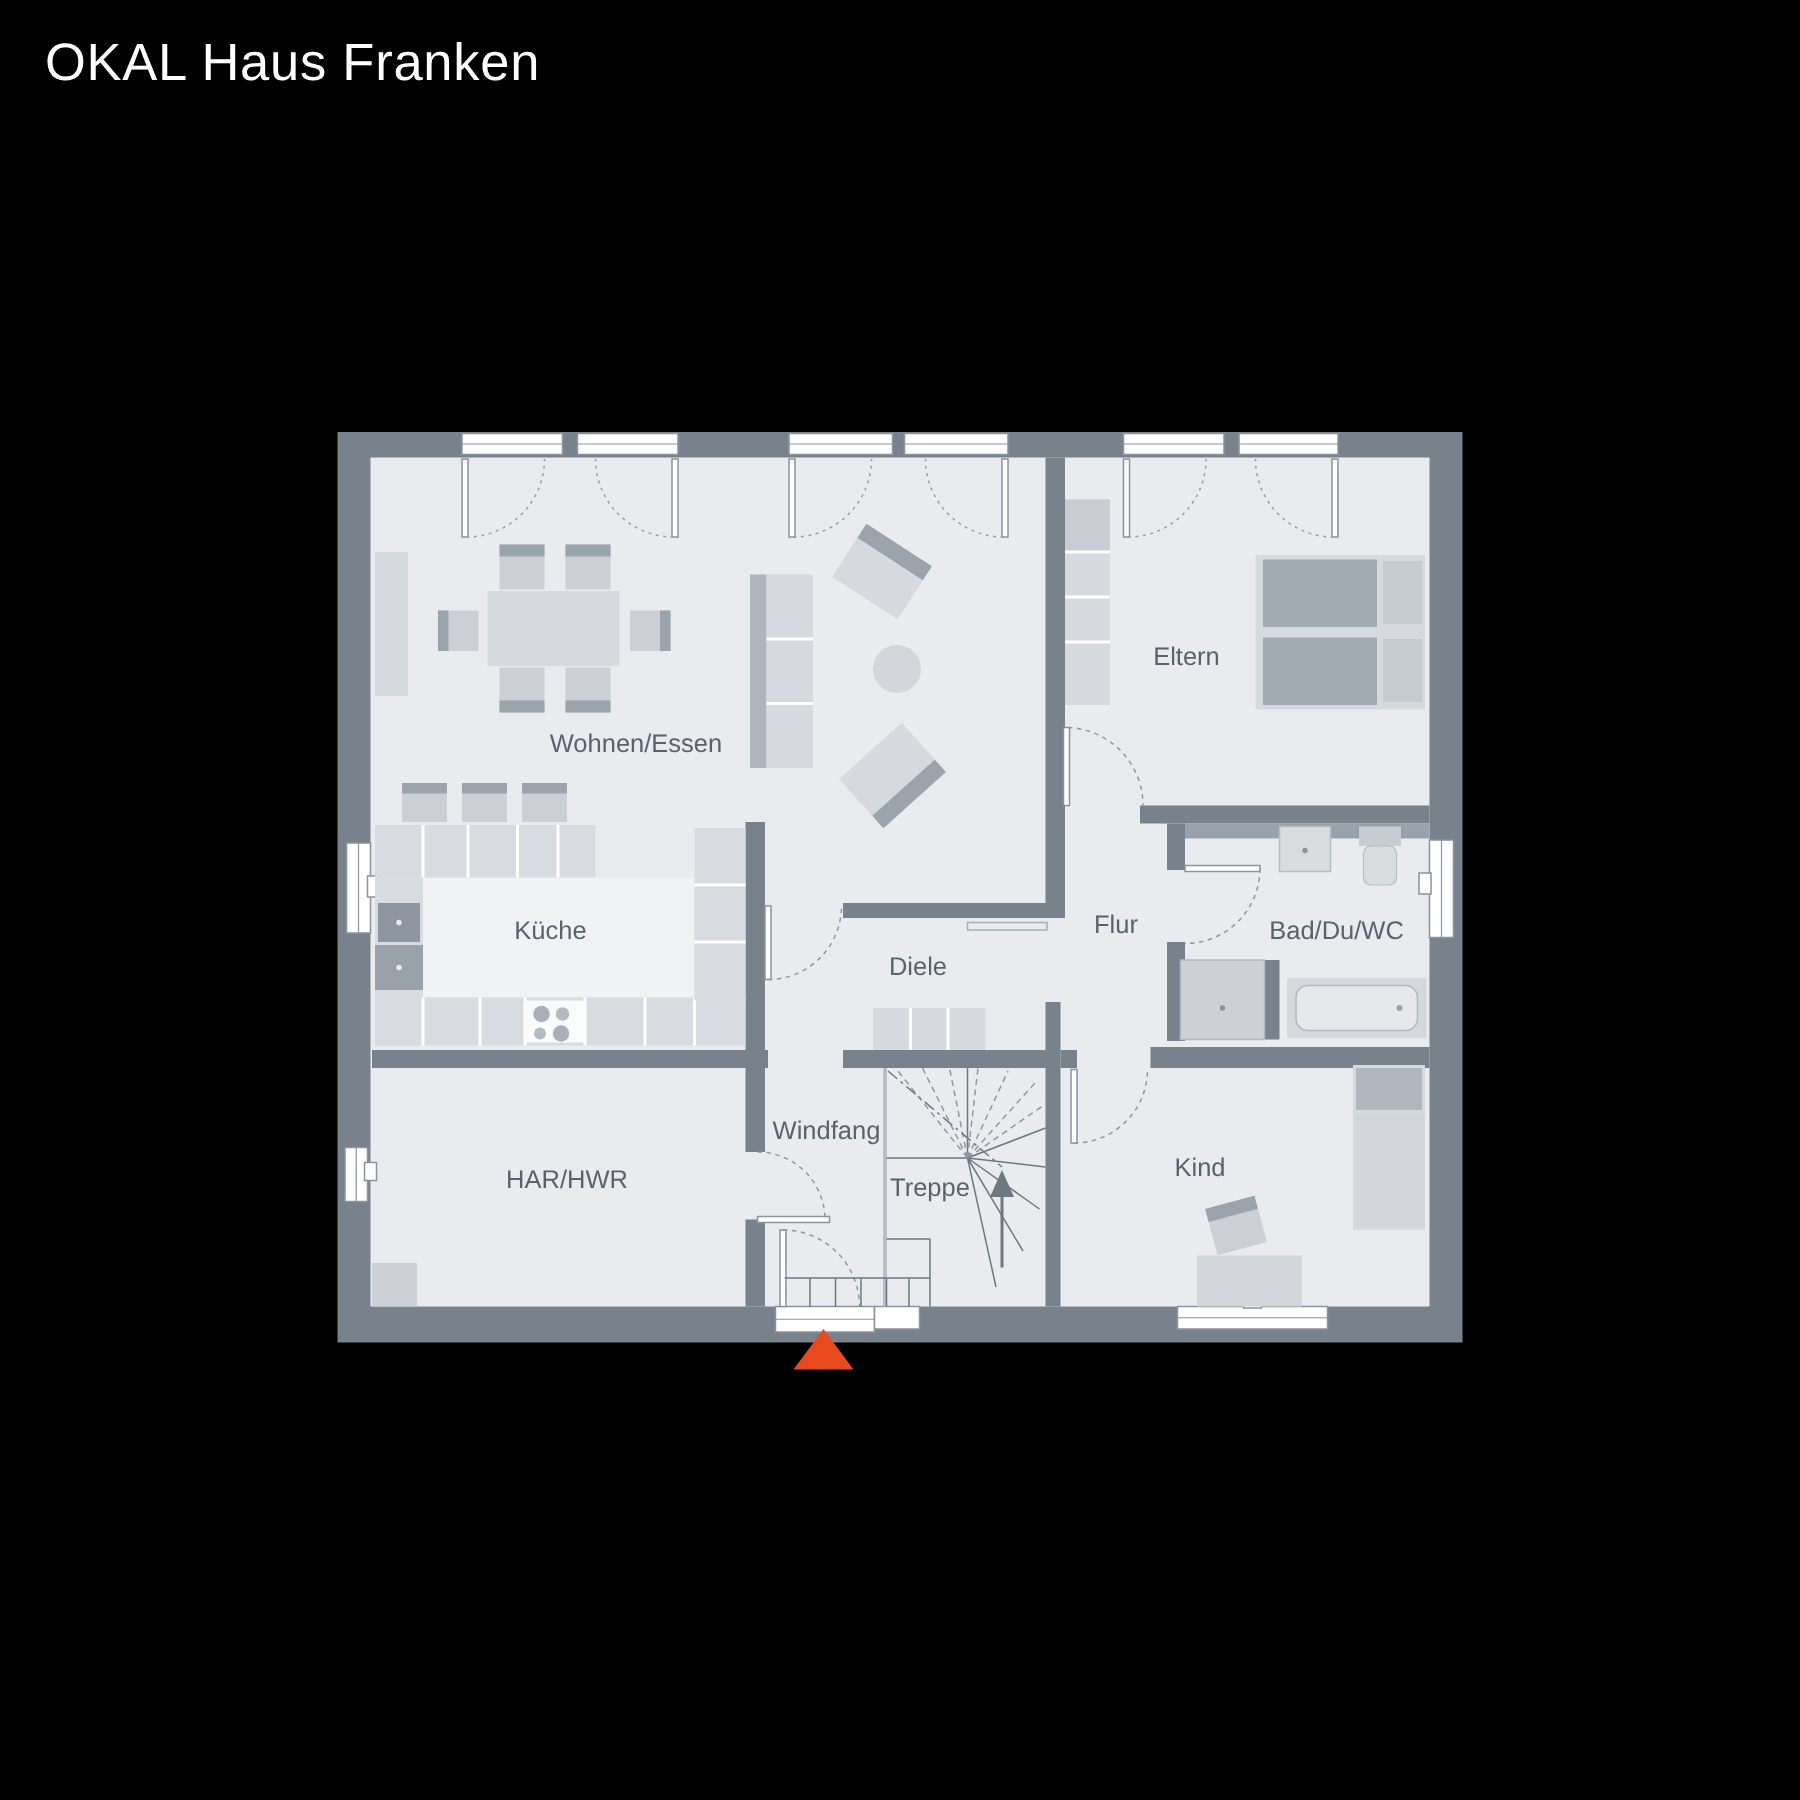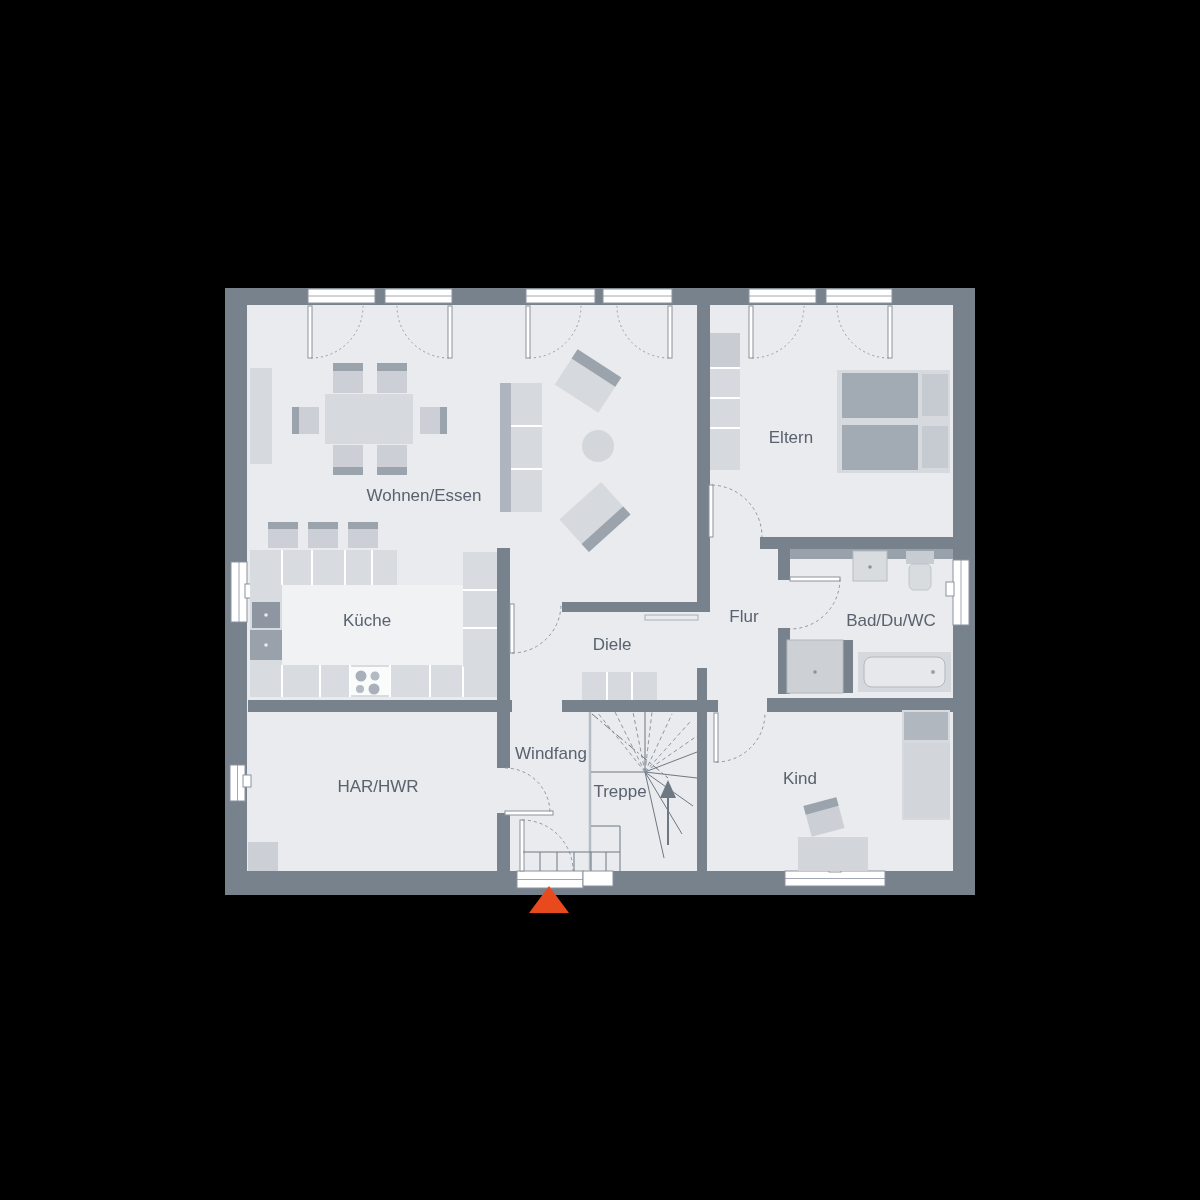--- a/index.html
+++ b/index.html
@@ -20,20 +20,21 @@
   .dark{fill:#9ba3ad;}
   .appl{fill:#8e96a1;}
   .stair{stroke:#6e7883;stroke-width:1;fill:none;}
   .stairdash{stroke:#8f97a2;stroke-width:1;fill:none;stroke-dasharray:4 3;}
   .divline{stroke:#ffffff;stroke-width:2;}
 </style>
 </head>
 <body>
 
 <div class="canvas">
+  <div class="title">OKAL Haus Franken</div>
 
   <svg width="1200" height="1200" viewBox="0 0 1200 1200">
 
     <g>
       <rect class="wall" x="225" y="288" width="750" height="607"></rect>
       <rect class="floor" x="247" y="305" width="706" height="566"></rect>
 
       <rect x="282" y="585" width="181" height="80" fill="#f0f2f4"></rect>
 
       <rect class="wall" x="697" y="305" width="13" height="307"></rect>

